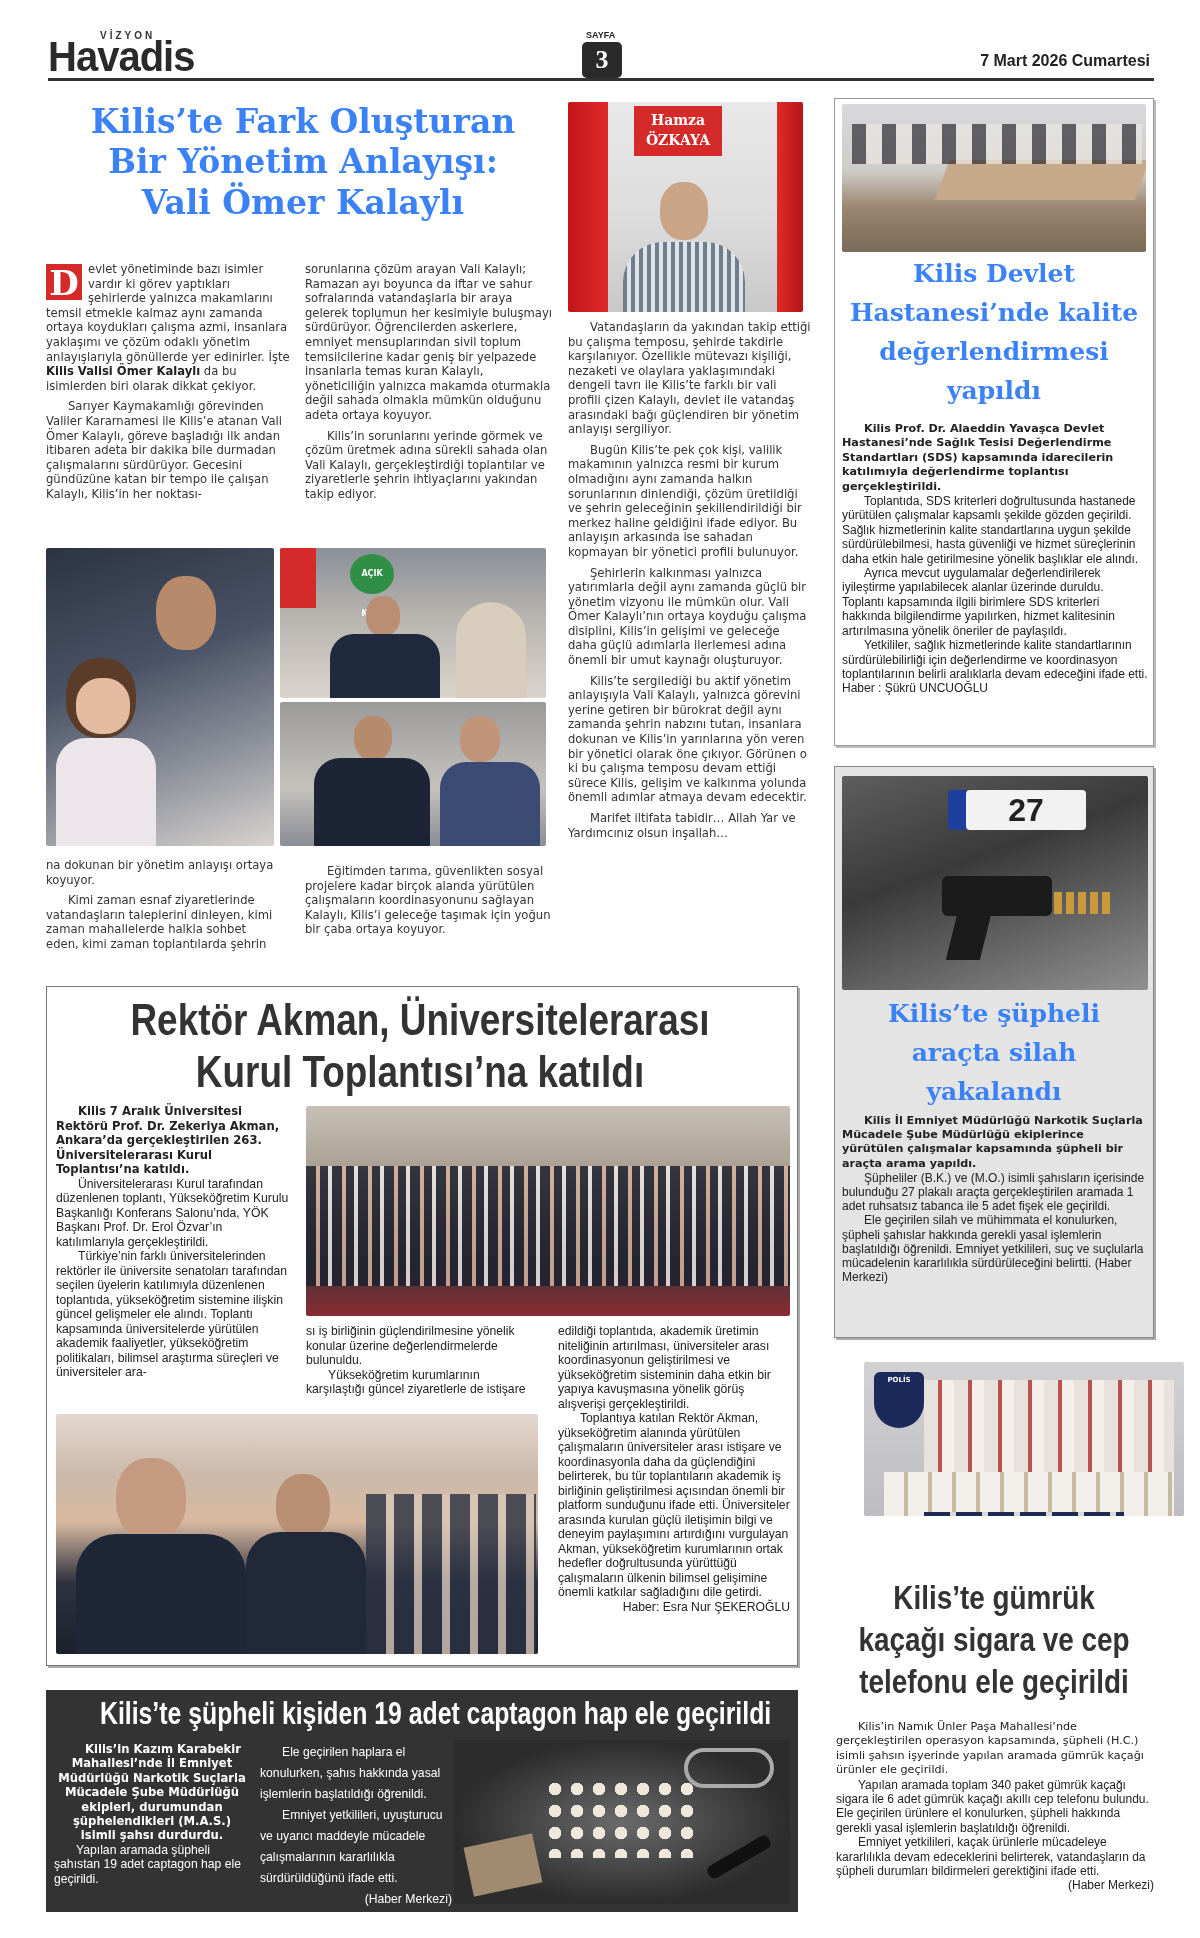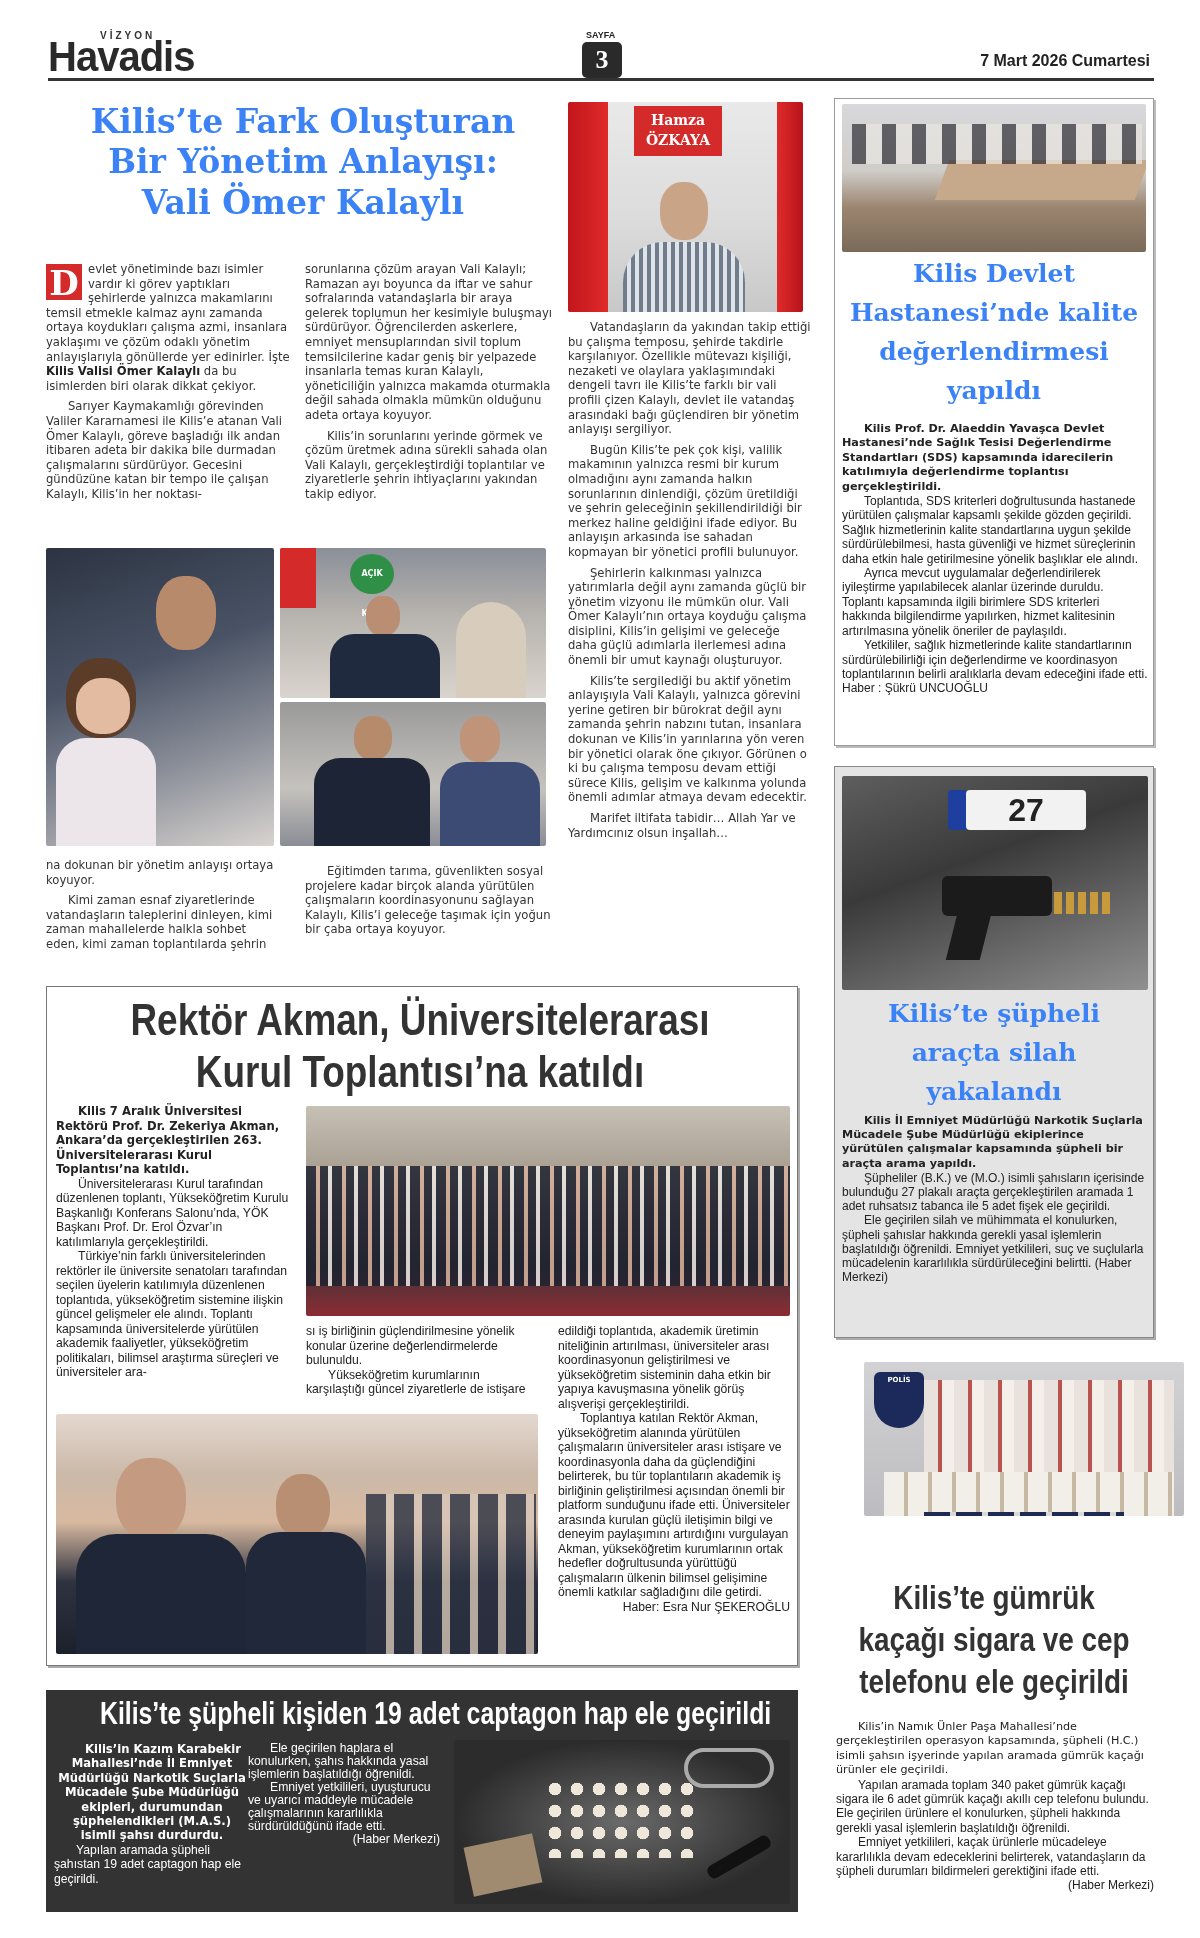--- a/index.html
+++ b/index.html
@@ -165,21 +165,21 @@
   <p>Toplantıya katılan Rektör Akman, yükseköğretim alanında yürütülen çalışmaların üniversiteler arası istişare ve koordinasyonla daha da güçlendiğini belirterek, bu tür toplantıların akademik iş birliğinin geliştirilmesi açısından önemli bir platform sunduğunu ifade etti. Üniversiteler arasında kurulan güçlü iletişimin bilgi ve deneyim paylaşımını artırdığını vurgulayan Akman, yükseköğretim kurumlarının ortak hedefler doğrultusunda yürüttüğü çalışmaların ülkenin bilimsel gelişimine önemli katkılar sağladığını dile getirdi.</p>
   <p class="byline" style="text-indent:0">Haber: Esra Nur ŞEKEROĞLU</p>
 </div>
 
 <div class="abs" style="left:46px;top:1690px;width:752px;height:222px;background:#333;"></div>
 <div class="abs" style="left:20px;top:1694px;width:800px;text-align:center;color:#fff;font-family:'Liberation Sans',sans-serif;font-weight:bold;font-size:31px;line-height:40px;transform:scaleX(0.8);white-space:nowrap;">Kilis’te şüpheli kişiden 19 adet captagon hap ele geçirildi</div>
 <div class="abs sans" style="left:54px;top:1742px;width:196px;color:#fff;font-size:12.2px;line-height:14.4px;">
   <p style="font-weight:bold;font-family:'DejaVu Sans',sans-serif;font-size:11.6px;line-height:14.4px;color:#fff;text-align:center;">Kilis’in Kazım Karabekir Mahallesi’nde İl Emniyet Müdürlüğü Narkotik Suçlarla Mücadele Şube Müdürlüğü ekipleri, durumundan şüphelendikleri (M.A.S.) isimli şahsı durdurdu.</p>
   <p>Yapılan aramada şüpheli şahıstan 19 adet captagon hap ele geçirildi.</p>
 </div>
-<div class="abs sans" style="left:248px;top:1742px;width:192px;color:#fff;font-size:12.2px;line-height:13px;">
+<div class="abs sans" style="left:260px;top:1742px;width:192px;color:#fff;font-size:12.2px;line-height:21px;">
   <p>Ele geçirilen haplara el konulurken, şahıs hakkında yasal işlemlerin başlatıldığı öğrenildi.</p>
   <p>Emniyet yetkilileri, uyuşturucu ve uyarıcı maddeyle mücadele çalışmalarının kararlılıkla sürdürüldüğünü ifade etti.</p>
   <p class="byline" style="text-indent:0">(Haber Merkezi)</p>
 </div>
 <div class="photo" style="left:454px;top:1740px;width:336px;height:164px;background:radial-gradient(ellipse at 50% 50%,#6a6a6a 0%,#2c2c2c 70%);">
   <div style="position:absolute;left:90px;top:38px;width:150px;height:80px;background:radial-gradient(circle,#efe8da 40%,transparent 42%) 0 0/22px 22px;"></div>
   <div style="position:absolute;left:230px;top:8px;width:90px;height:40px;border:4px solid #aaa;border-radius:20px;"></div>
   <div style="position:absolute;left:14px;top:100px;width:70px;height:50px;background:#a08a70;transform:rotate(-12deg);"></div>
   <div style="position:absolute;left:250px;top:110px;width:70px;height:14px;background:#111;transform:rotate(-30deg);border-radius:6px;"></div>
 </div>

